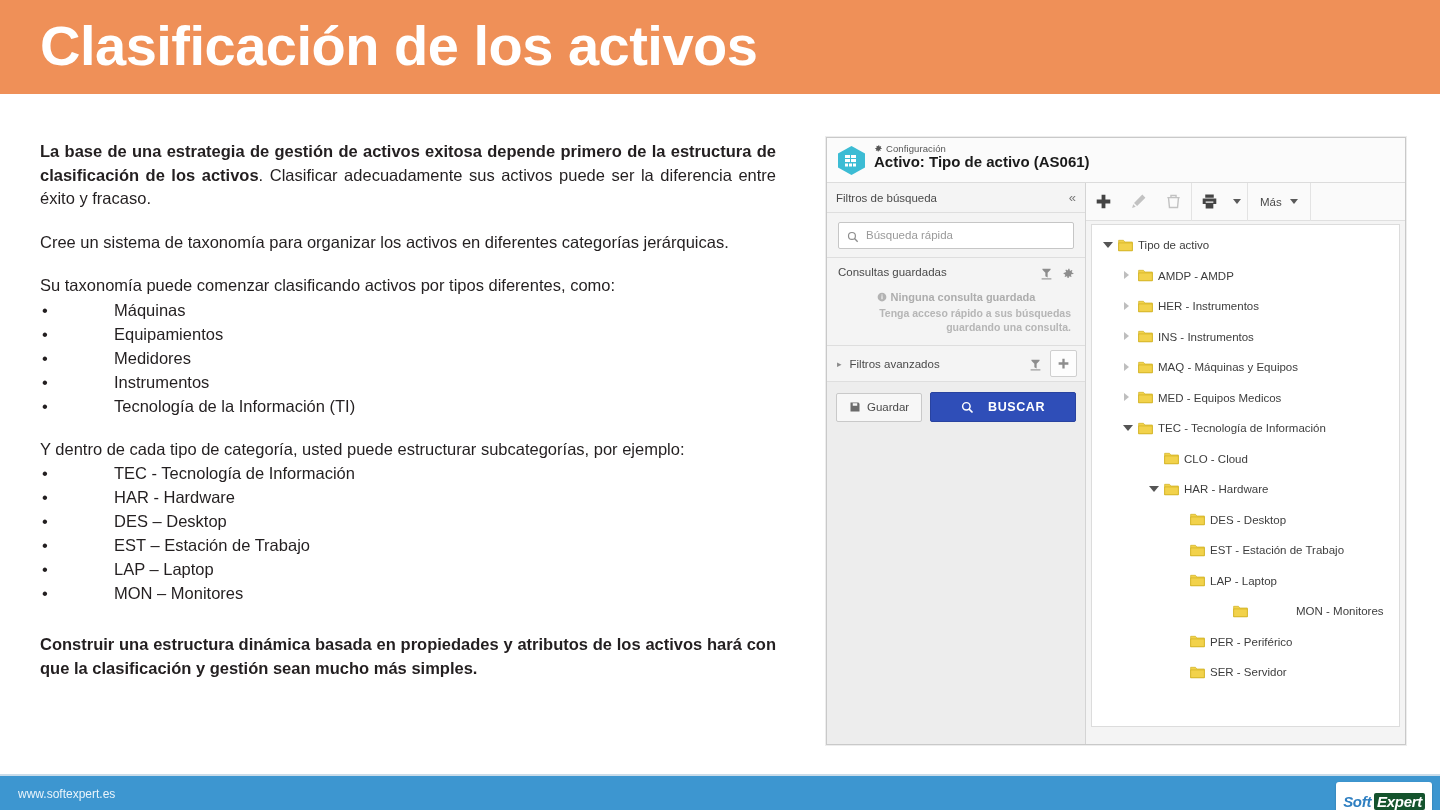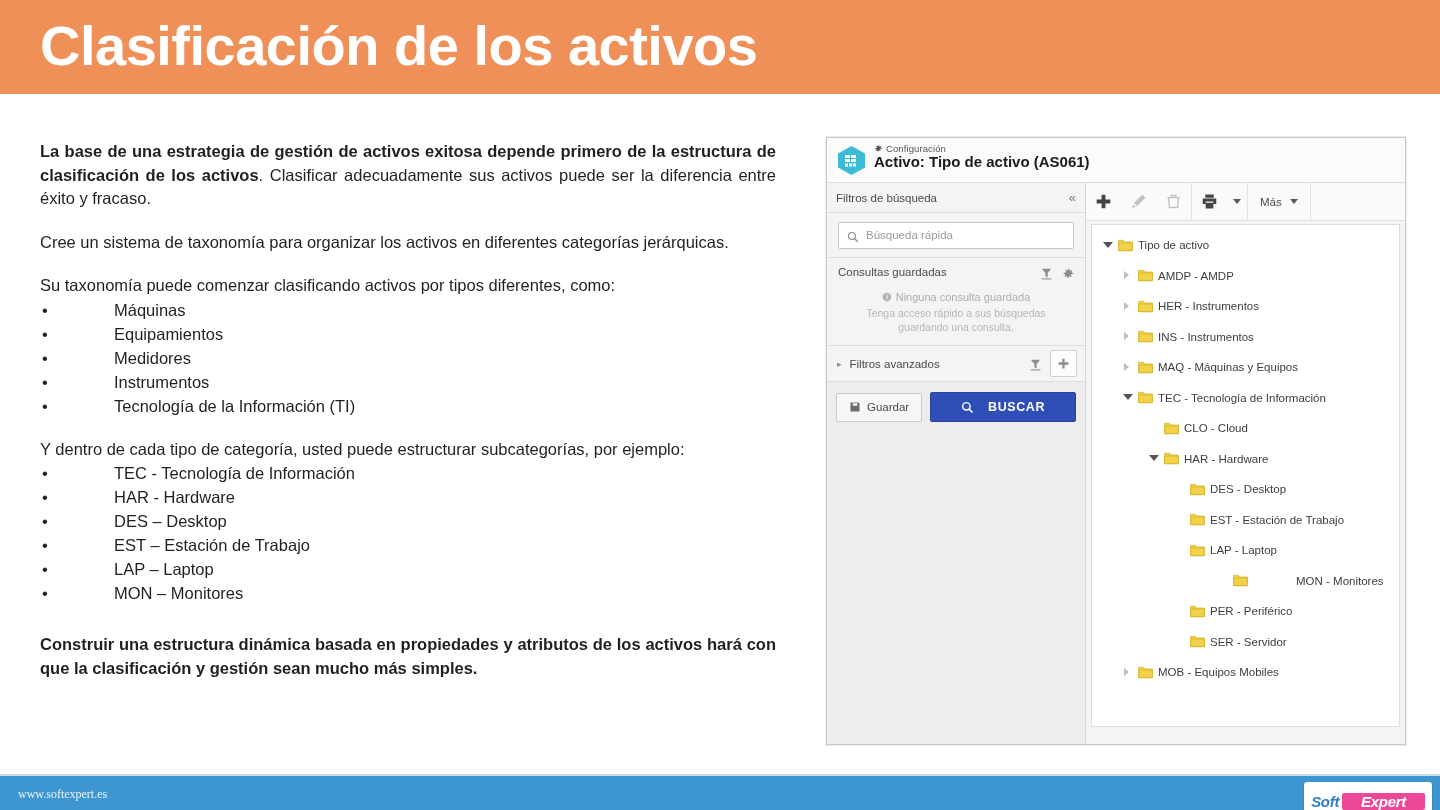--- a/index.html
+++ b/index.html
@@ -104,21 +104,21 @@
     background: #f4f4f4; border-bottom: 1px solid #dedede; padding-bottom: 11px;
   }
   .saved-head {
     height: 28px; display: flex; align-items: center;
     justify-content: space-between; padding: 0 10px 0 11px;
   }
   .saved-title { font-size: 11.5px; color: #4a4a4a; }
   .saved-icons { display: flex; align-items: center; gap: 9px; }
   .ic16 { width: 13px; height: 13px; display: block; }
 
-  .saved-empty { text-align: center; padding: 5px 14px 0; }
+  .saved-empty { text-align: right; padding: 5px 14px 0; font-weight: bold; }
   .saved-empty-main {
     font-size: 11px; color: #adadad; display: flex;
     align-items: center; justify-content: center; gap: 4px;
   }
   .info-ic { width: 10px; height: 10px; flex: none; }
   .saved-empty-sub {
     font-size: 10.5px; color: #b6b6b6; line-height: 14px; margin-top: 3px;
   }
 
   .advanced {
@@ -197,36 +197,36 @@
   }
   .folder { width: 15px; height: 13px; flex: none; display: block; }
 
   
   .footer {
     position: absolute; left: 0; bottom: 0; width: 1440px; height: 36px;
     background: #3d96d0; border-top: 2px solid #c9dcea;
   }
   .footer-url {
     position: absolute; left: 18px; top: 11px;
-    font-size: 12px; color: #eaf4fb; font-family: Liberation Serif, serif;
+    font-size: 12px; color: #eaf4fb;
   }
   .logo {
     position: absolute; right: 8px; top: 6px; height: 39px;
     background: #ffffff; border-radius: 3px;
     padding: 2px 7px; display: flex; align-items: center;
     box-shadow: 0 1px 2px rgba(0,0,0,.25);
   }
   .logo-soft {
     color: #2f7fc1; font-weight: bold; font-style: italic;
     font-size: 15px; letter-spacing: -0.3px;
   }
   .logo-expert {
     color: #ffffff; font-weight: bold; font-style: italic;
     font-size: 15px; letter-spacing: -0.3px;
-    background: #ec4899; border-radius: 2px; padding: 0 19px; margin-left: 3px;
+    background: #14532d; border-radius: 2px; padding: 0 3px; margin-left: 3px;
   }
 </style>
 </head>
 <body>
 
 <div class="slide">
 
   <div class="banner">
     <div class="banner-title">Clasificación de los activos</div>
   </div>
@@ -456,20 +456,30 @@
               <span class="toggle">
                 <span class="tri-hollow" style="display: block; margin-top: 1px; margin-left: 2px;"></span>
               </span>
               <span class="folder"><svg width="15" height="13" viewBox="0 0 16 14">
                   <path d="M0.6 1.4h5.2l1.5 1.8h8.1v9.4H0.6z" fill="#f2d24b" stroke="#cdae1e" stroke-width="0.7"></path>
                   <path d="M0.6 4.2h14.8v8.4H0.6z" fill="#f2d24b" stroke="#cdae1e" stroke-width="0.7"></path>
                 </svg></span>
               <span>MAQ - Máquinas y Equipos</span>
             </div>
             <div class="tnode" style="padding-left: 30px;">
+              <span class="toggle">
+                <span class="tri-hollow" style="display: block; margin-top: 1px; margin-left: 2px;"></span>
+              </span>
+              <span class="folder"><svg width="15" height="13" viewBox="0 0 16 14">
+                  <path d="M0.6 1.4h5.2l1.5 1.8h8.1v9.4H0.6z" fill="#f2d24b" stroke="#cdae1e" stroke-width="0.7"></path>
+                  <path d="M0.6 4.2h14.8v8.4H0.6z" fill="#f2d24b" stroke="#cdae1e" stroke-width="0.7"></path>
+                </svg></span>
+              <span>MED - Equipos Medicos</span>
+            </div>
+            <div class="tnode" style="padding-left: 30px;">
               <span class="toggle open"></span>
               <span class="folder"><svg width="15" height="13" viewBox="0 0 16 14">
                   <path d="M0.6 1.4h5.2l1.5 1.8h8.1v9.4H0.6z" fill="#f2d24b" stroke="#cdae1e" stroke-width="0.7"></path>
                   <path d="M0.6 4.2h14.8v8.4H0.6z" fill="#f2d24b" stroke="#cdae1e" stroke-width="0.7"></path>
                 </svg></span>
               <span>TEC - Tecnología de Información</span>
             </div>
             <div class="tnode" style="padding-left: 56px;">
               <span class="toggle"></span>
               <span class="folder"><svg width="15" height="13" viewBox="0 0 16 14">
@@ -526,30 +536,20 @@
                 </svg></span>
               <span>PER - Periférico</span>
             </div>
             <div class="tnode" style="padding-left: 82px;">
               <span class="toggle"></span>
               <span class="folder"><svg width="15" height="13" viewBox="0 0 16 14">
                   <path d="M0.6 1.4h5.2l1.5 1.8h8.1v9.4H0.6z" fill="#f2d24b" stroke="#cdae1e" stroke-width="0.7"></path>
                   <path d="M0.6 4.2h14.8v8.4H0.6z" fill="#f2d24b" stroke="#cdae1e" stroke-width="0.7"></path>
                 </svg></span>
               <span>SER - Servidor</span>
-            </div>
-            <div class="tnode" style="padding-left: 30px;">
-              <span class="toggle">
-                <span class="tri-hollow" style="display: block; margin-top: 1px; margin-left: 2px;"></span>
-              </span>
-              <span class="folder"><svg width="15" height="13" viewBox="0 0 16 14">
-                  <path d="M0.6 1.4h5.2l1.5 1.8h8.1v9.4H0.6z" fill="#f2d24b" stroke="#cdae1e" stroke-width="0.7"></path>
-                  <path d="M0.6 4.2h14.8v8.4H0.6z" fill="#f2d24b" stroke="#cdae1e" stroke-width="0.7"></path>
-                </svg></span>
-              <span>MOB - Equipos Mobiles</span>
             </div>
           </div>
       </div>
     </div>
   </div>
 
   <div class="footer">
     <span class="footer-url">www.softexpert.es</span>
     <span class="logo">
       <span class="logo-soft">Soft</span>

